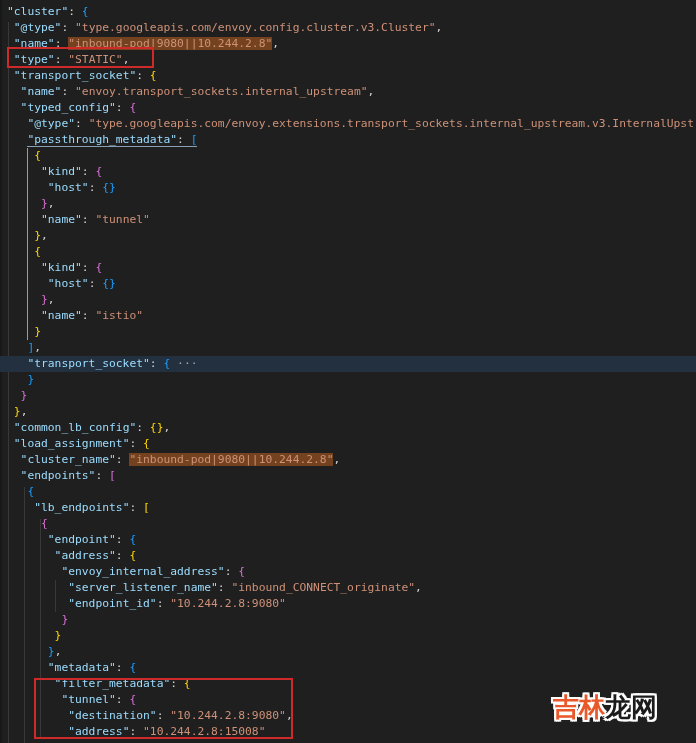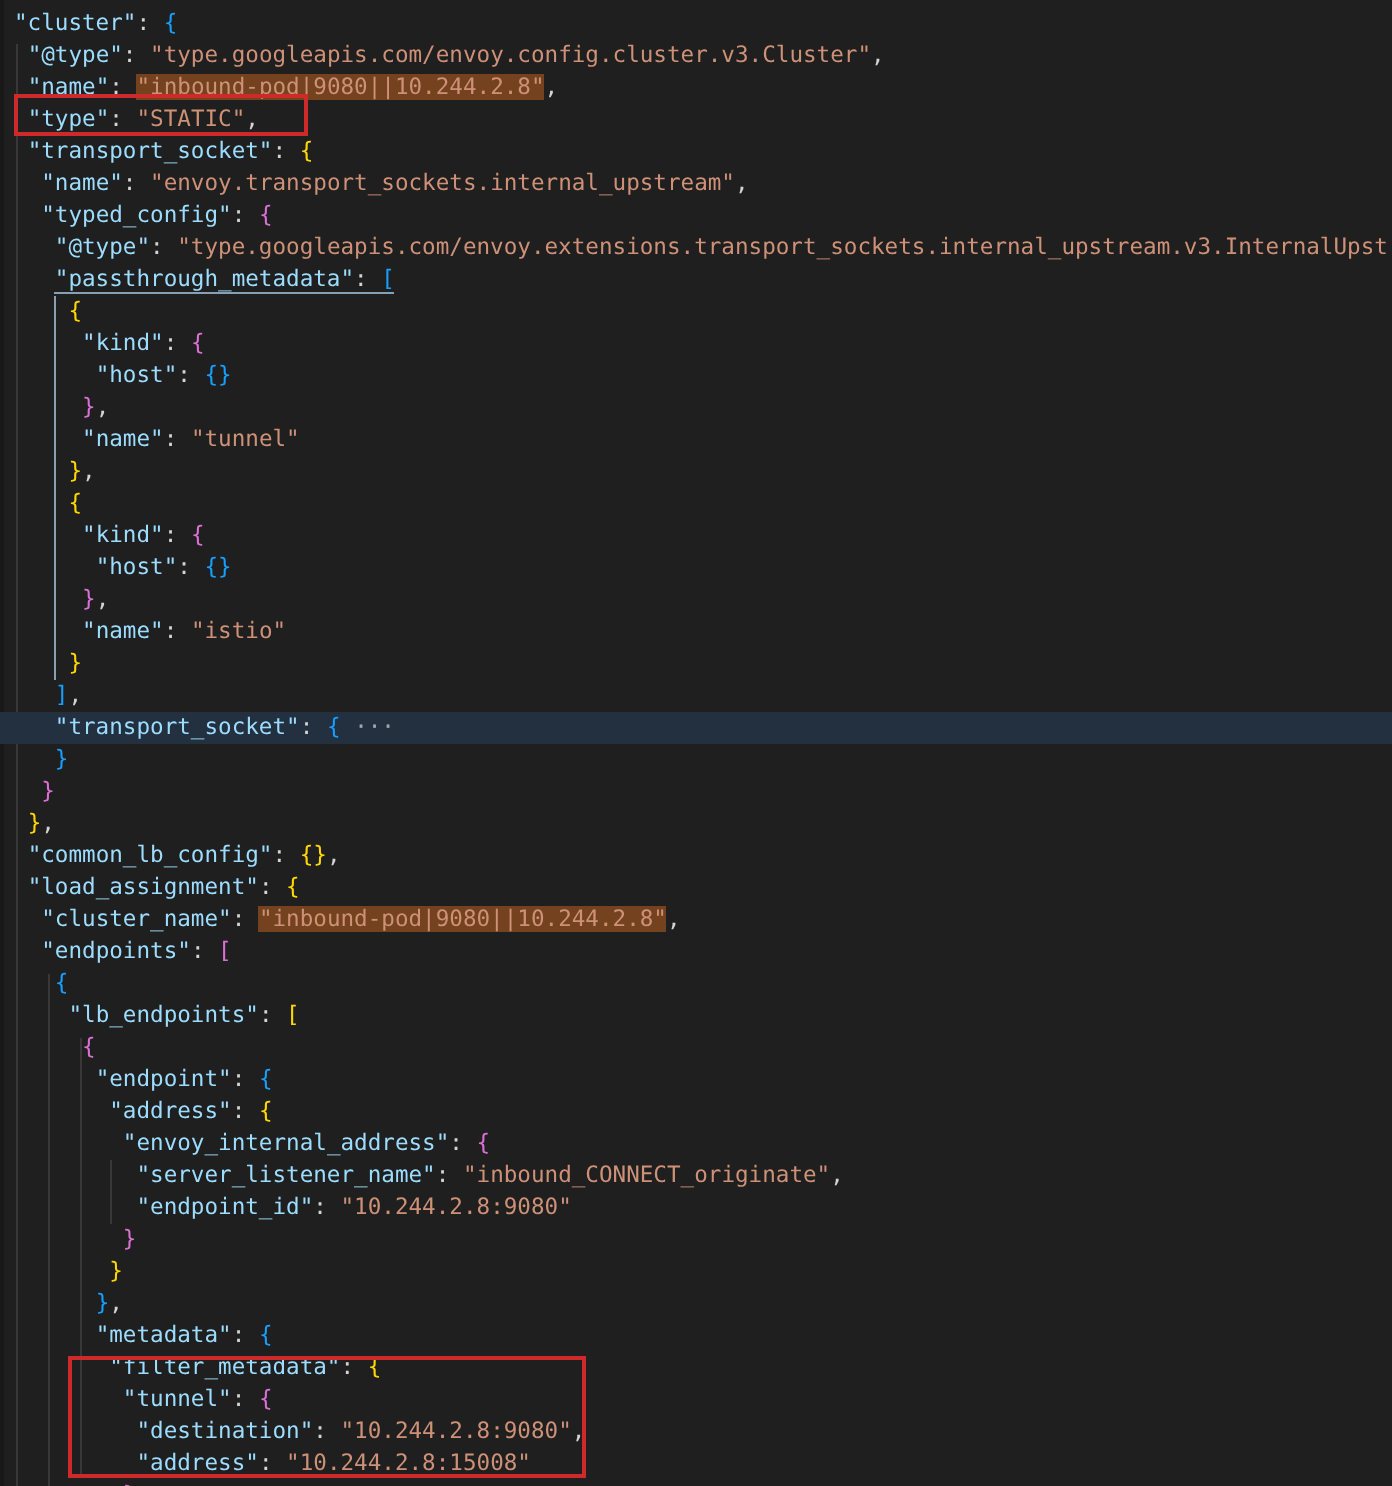--- a/index.html
+++ b/index.html
@@ -107,13 +107,16 @@
       <div class="line">       <span style="color: rgb(156, 220, 254);">"filter_metadata"</span><span style="color: rgb(212, 212, 212);">: </span><span style="color: rgb(255, 215, 0);">{</span></div>
       <div class="line">        <span style="color: rgb(156, 220, 254);">"tunnel"</span><span style="color: rgb(212, 212, 212);">: </span><span style="color: rgb(218, 112, 214);">{</span></div>
       <div class="line">         <span style="color: rgb(156, 220, 254);">"destination"</span><span style="color: rgb(212, 212, 212);">: </span><span style="color: rgb(206, 145, 120);">"10.244.2.8:9080"</span><span style="color: rgb(212, 212, 212);">,</span></div>
       <div class="line">         <span style="color: rgb(156, 220, 254);">"address"</span><span style="color: rgb(212, 212, 212);">: </span><span style="color: rgb(206, 145, 120);">"10.244.2.8:15008"</span></div>
       <div class="line">        <span style="color: rgb(218, 112, 214);">}</span></div>
     </div>
   <div id="annotations">
       <div class="annotation-box" style="left: 7px; top: 47px; width: 143px; height: 17px; border-color: rgb(207, 42, 42);"></div>
       <div class="annotation-box" style="left: 34px; top: 678px; width: 255px; height: 57px; border-color: rgb(207, 42, 42);"></div>
     </div>
+  <div id="watermark">
+    <span id="wm1" style="color: rgb(232, 88, 42);">吉林</span><span id="wm2" style="color: rgb(28, 28, 28);">龙网</span>
+  </div>
 </div>
 
 </body></html>

